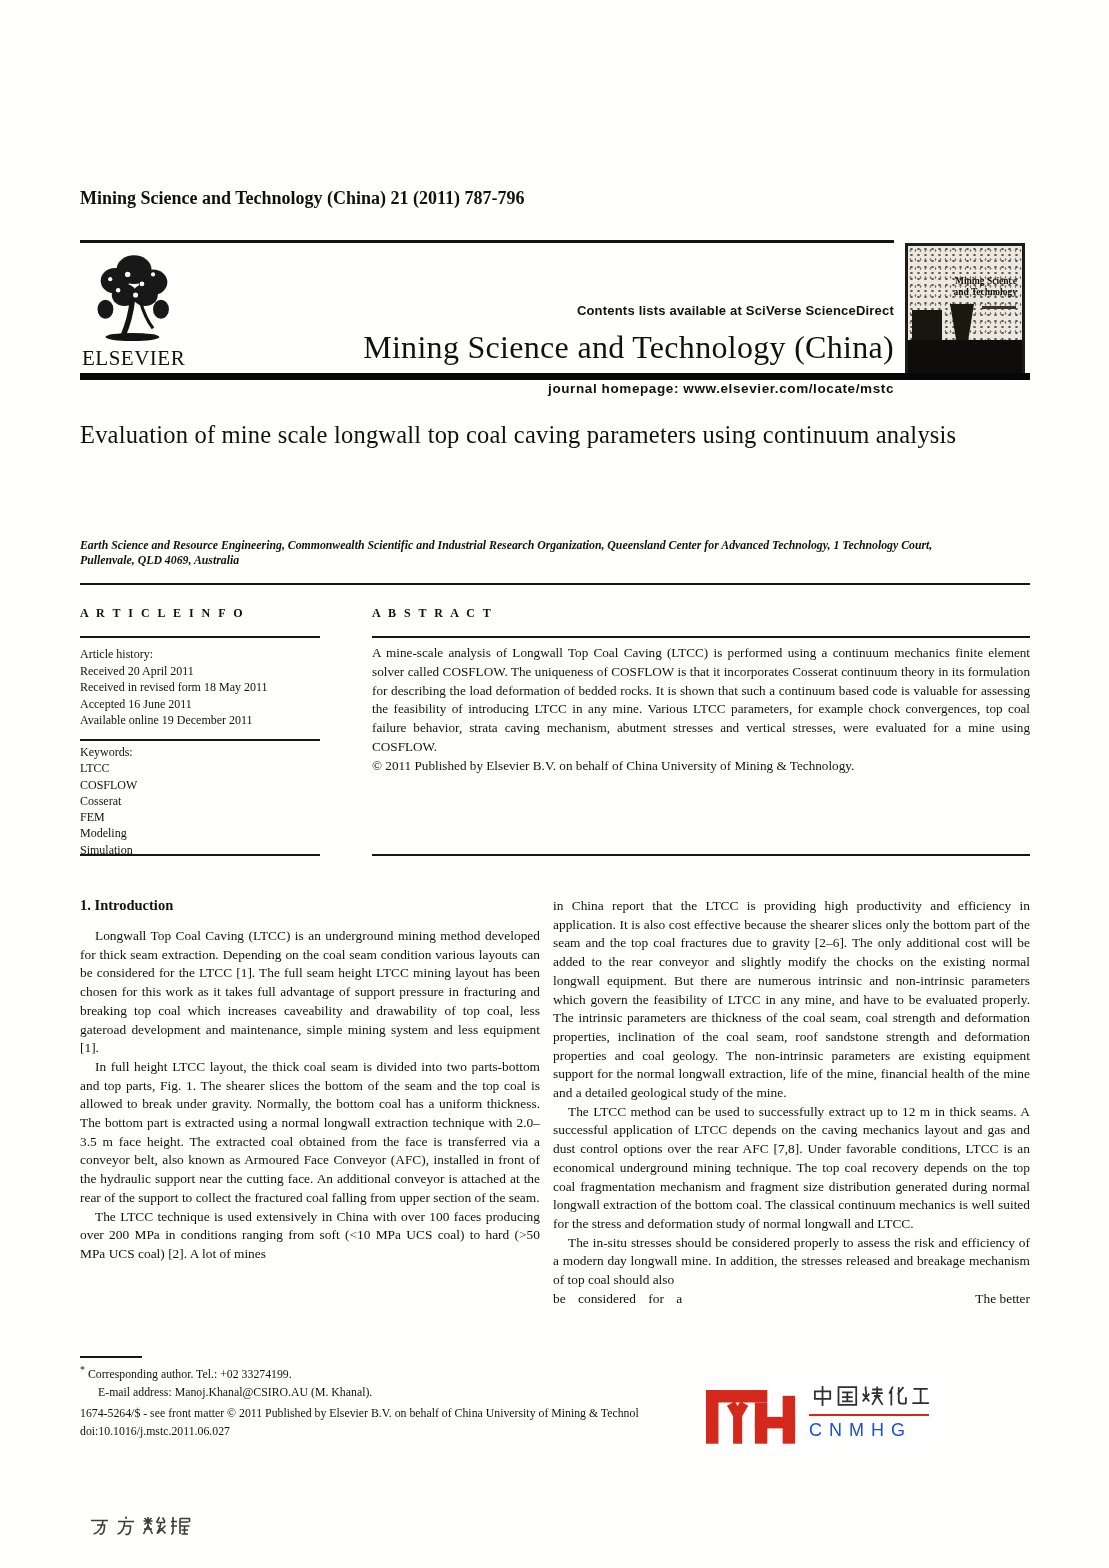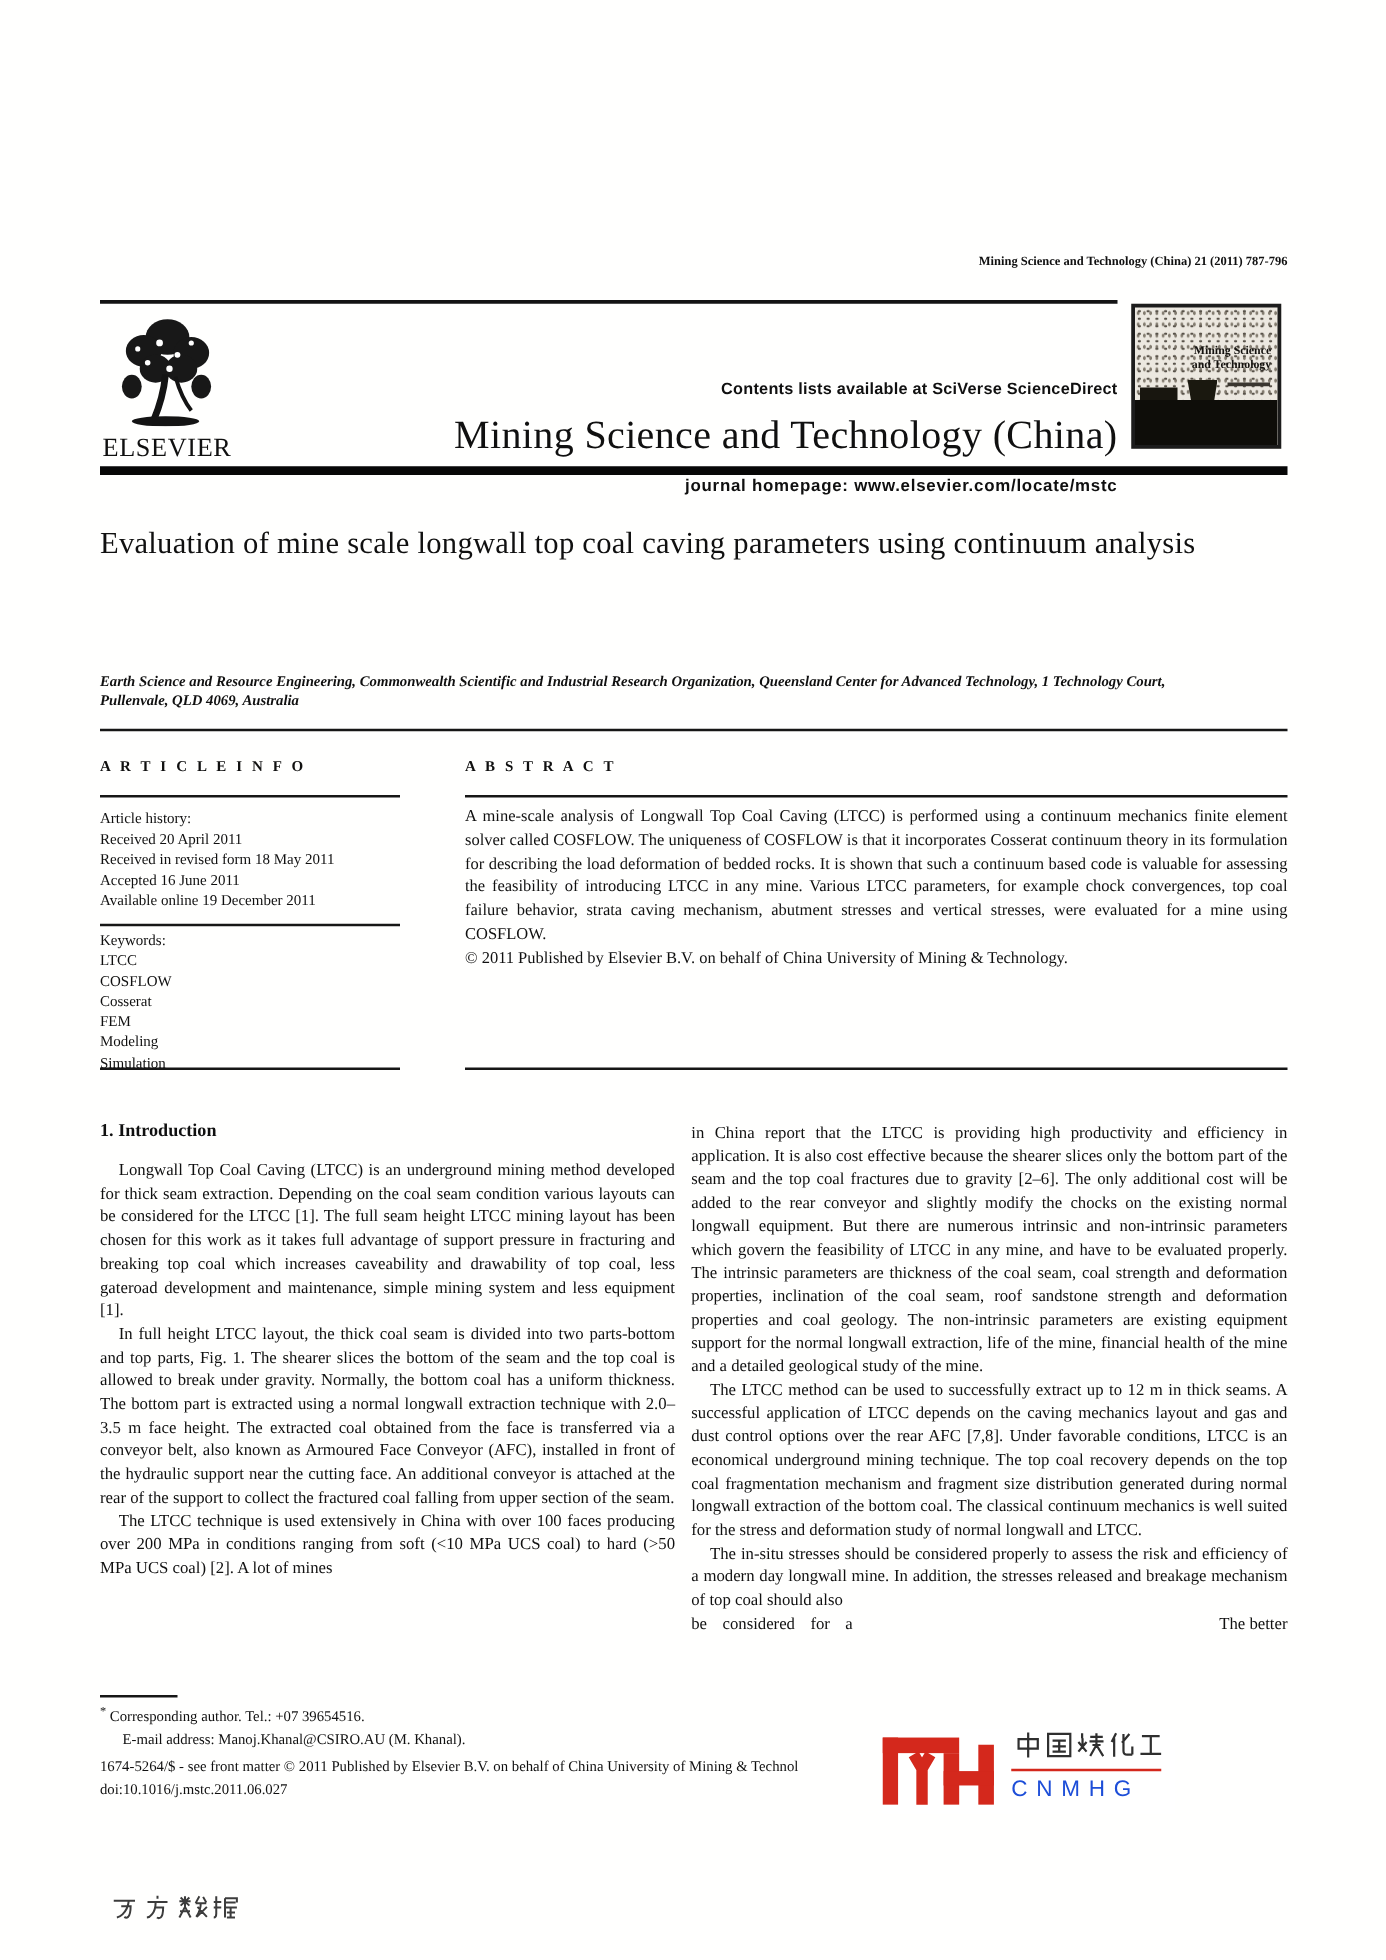--- a/index.html
+++ b/index.html
@@ -4,34 +4,34 @@
 <style>
   html,body{margin:0;padding:0;background:#ffffff;}
   .page{position:relative;width:1109px;height:1568px;background:#fffffe;
         font-family:"Liberation Serif",serif;color:#101010;overflow:hidden;}
   .abs{position:absolute;}
   .rule{position:absolute;background:#161616;}
   .sans{font-family:"Liberation Sans",sans-serif;}
   .sr-only{position:absolute;width:1px;height:1px;overflow:hidden;clip:rect(0 0 0 0);white-space:nowrap;}
 
   
-  #citation{left:80px;top:204px;width:950px;text-align:right;font-size:10px;font-weight:bold;}
+  #citation{left:80px;top:188px;width:950px;text-align:left;font-size:18px;font-weight:bold;}
 
   
   #header-box{left:80px;top:240px;width:814px;height:131px;border-top:3px solid #141414;display:flex;}
   #logo-col{width:128px;position:relative;}
   #tree-svg{position:absolute;left:6px;top:6px;}
   #elsevier-text{position:absolute;left:2px;bottom:3px;font-size:21px;letter-spacing:.5px;}
   #head-center{flex:1;text-align:right;margin-top:44px;}
   #contents-line{margin-top:16px;font-size:13px;font-weight:bold;letter-spacing:.2px;}
   #journal-name{margin-top:11px;font-size:32px;letter-spacing:.3px;}
   #homepage-line{margin-top:15px;font-size:13.5px;font-weight:bold;letter-spacing:.6px;}
 
   
-  #cover-thumb{left:905px;top:243px;width:120px;height:116px;border:3px solid #1c1c1c;box-sizing:border-box;
+  #cover-thumb{left:905px;top:243px;width:120px;height:136px;border:3px solid #1c1c1c;box-sizing:border-box;
     background-color:#ece8e0;
     background-image:radial-gradient(#59534a 1px,transparent 1.4px),radial-gradient(#837c70 .8px,transparent 1.1px);
     background-size:7px 6px,5px 9px;overflow:hidden;}
   #cover-title{position:absolute;right:5px;top:30px;text-align:right;font-size:9.5px;font-weight:bold;line-height:11px;color:#14120f;}
   #cover-subrule{position:absolute;right:6px;top:60px;width:34px;height:3px;background:#3a362f;}
   #cover-dark-left{position:absolute;left:4px;top:64px;width:30px;height:34px;background:#18160f;}
   #cover-dark-mid{position:absolute;left:42px;top:58px;width:24px;height:42px;background:#1a180f;clip-path:polygon(0 0,100% 0,72% 100%,30% 100%);}
   #cover-band{position:absolute;left:0;bottom:0;width:100%;height:36px;background:#0e0d09;}
 
   #top-bar{left:80px;top:373px;width:950px;height:7px;background:#070707;}
@@ -191,21 +191,21 @@
     <p>The LTCC method can be used to successfully extract up to 12 m in thick seams. A successful application of LTCC depends on the caving mechanics layout and gas and dust control options over the rear AFC [7,8]. Under favorable conditions, LTCC is an economical underground mining technique. The top coal recovery depends on the top coal fragmentation mechanism and fragment size distribution generated during normal longwall extraction of the bottom coal. The classical continuum mechanics is well suited for the stress and deformation study of normal longwall and LTCC.</p>
     <p>The in-situ stresses should be considered properly to assess the risk and efficiency of a modern day longwall mine. In addition, the stresses released and breakage mechanism of top coal should also</p>
     <div id="split-line">
       <span class="frag-left">be considered for a</span>
       <span>The better</span>
     </div>
   </div>
 
   <div id="footnote-rule" class="rule"></div>
   <div id="footnote" class="abs">
-    <div><sup>*</sup> <span>Corresponding author. Tel.: +07 39654516.</span></div>
+    <div><sup>*</sup> <span>Corresponding author. Tel.: +02 33274199.</span></div>
     <div class="line2"><span class="ital-label">E-mail address:</span> <span>Manoj.Khanal@CSIRO.AU (M. Khanal).</span></div>
   </div>
 
   <div id="footer-lines" class="abs">
     <div>1674-5264/$ - see front matter © 2011 Published by Elsevier B.V. on behalf of China University of Mining &amp; Technol</div>
     <div>doi:10.1016/j.mstc.2011.06.027</div>
   </div>
 
   <div id="watermark" class="abs">
     <svg width="92" height="62" viewBox="0 0 96 62">

